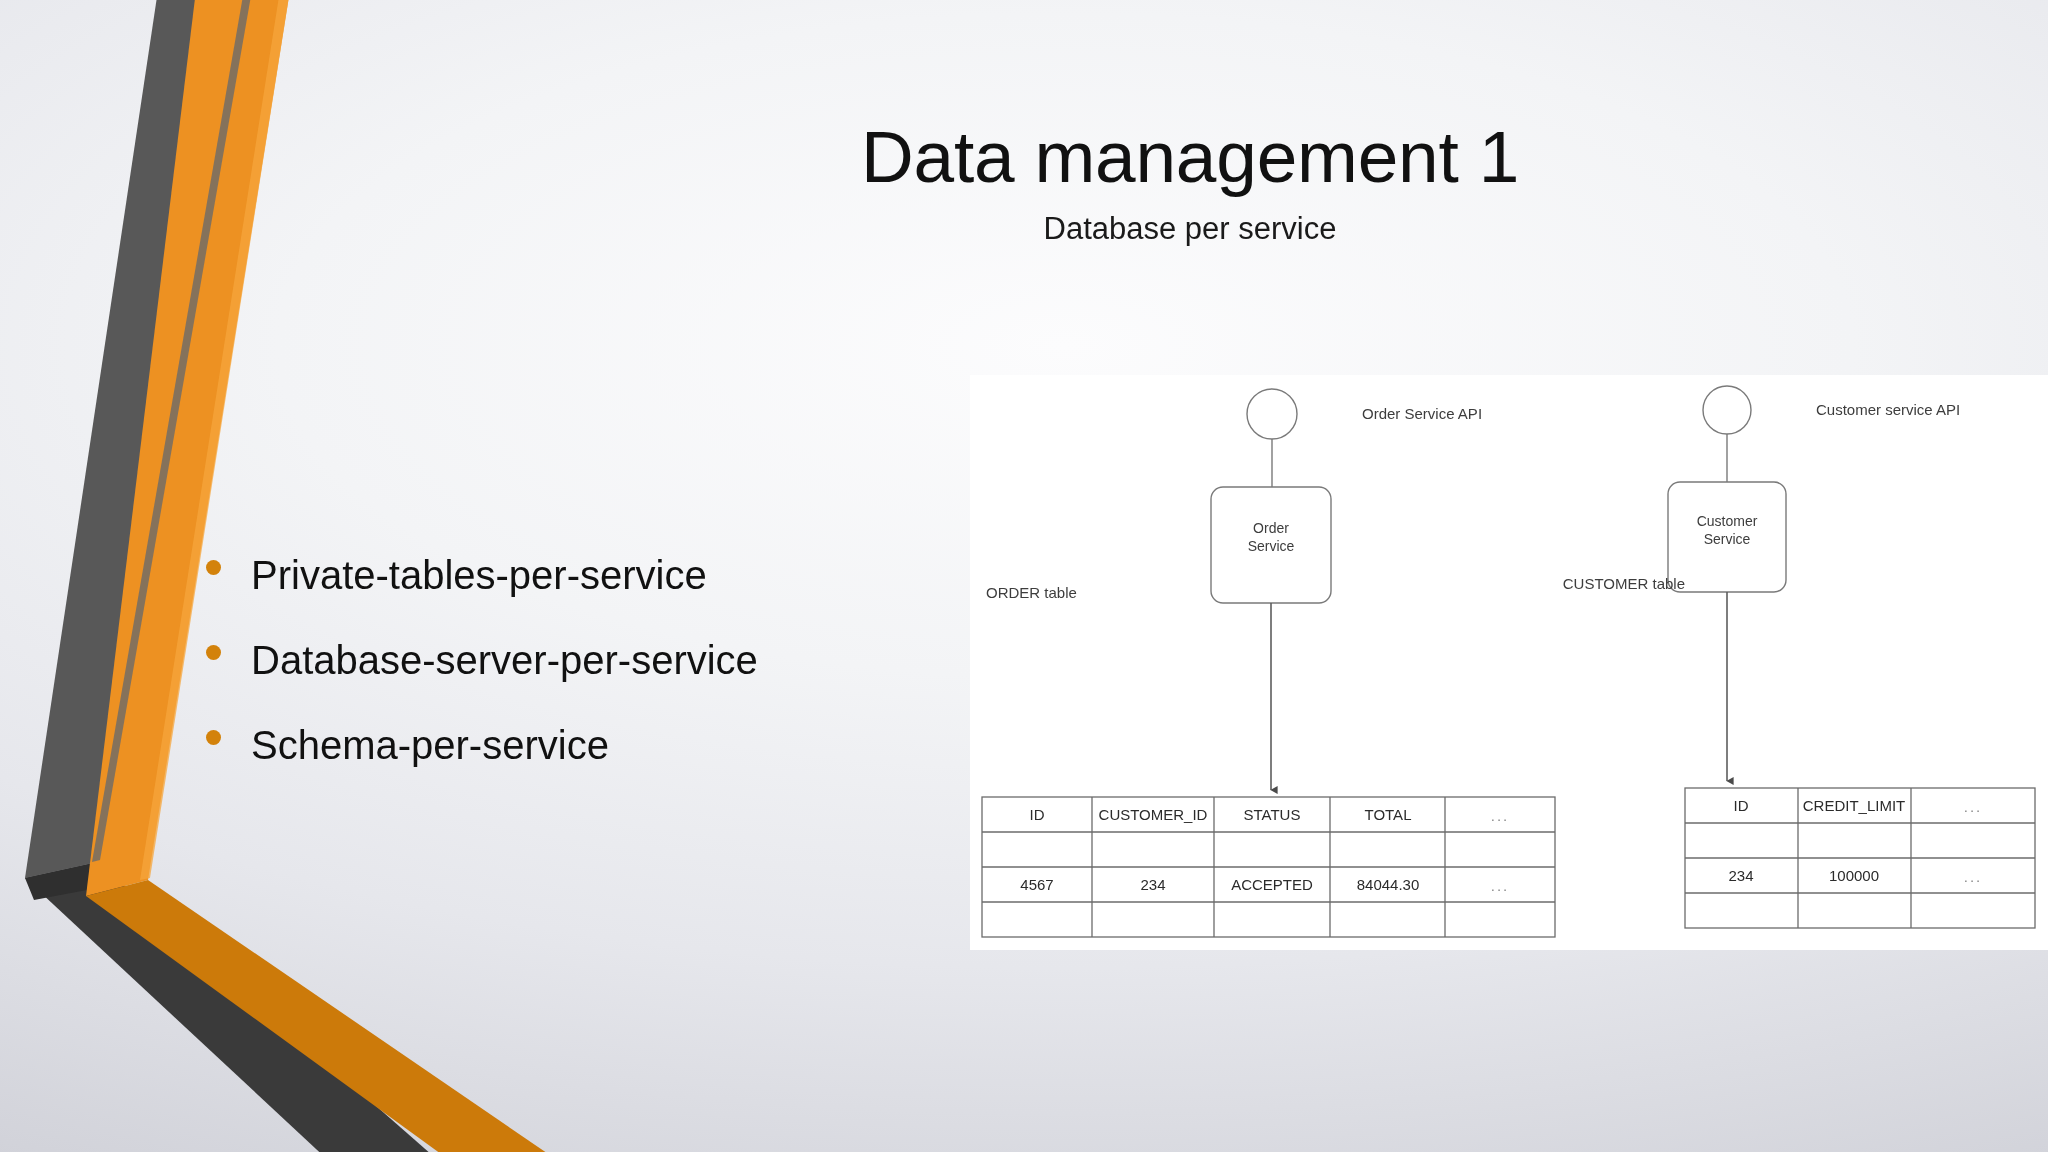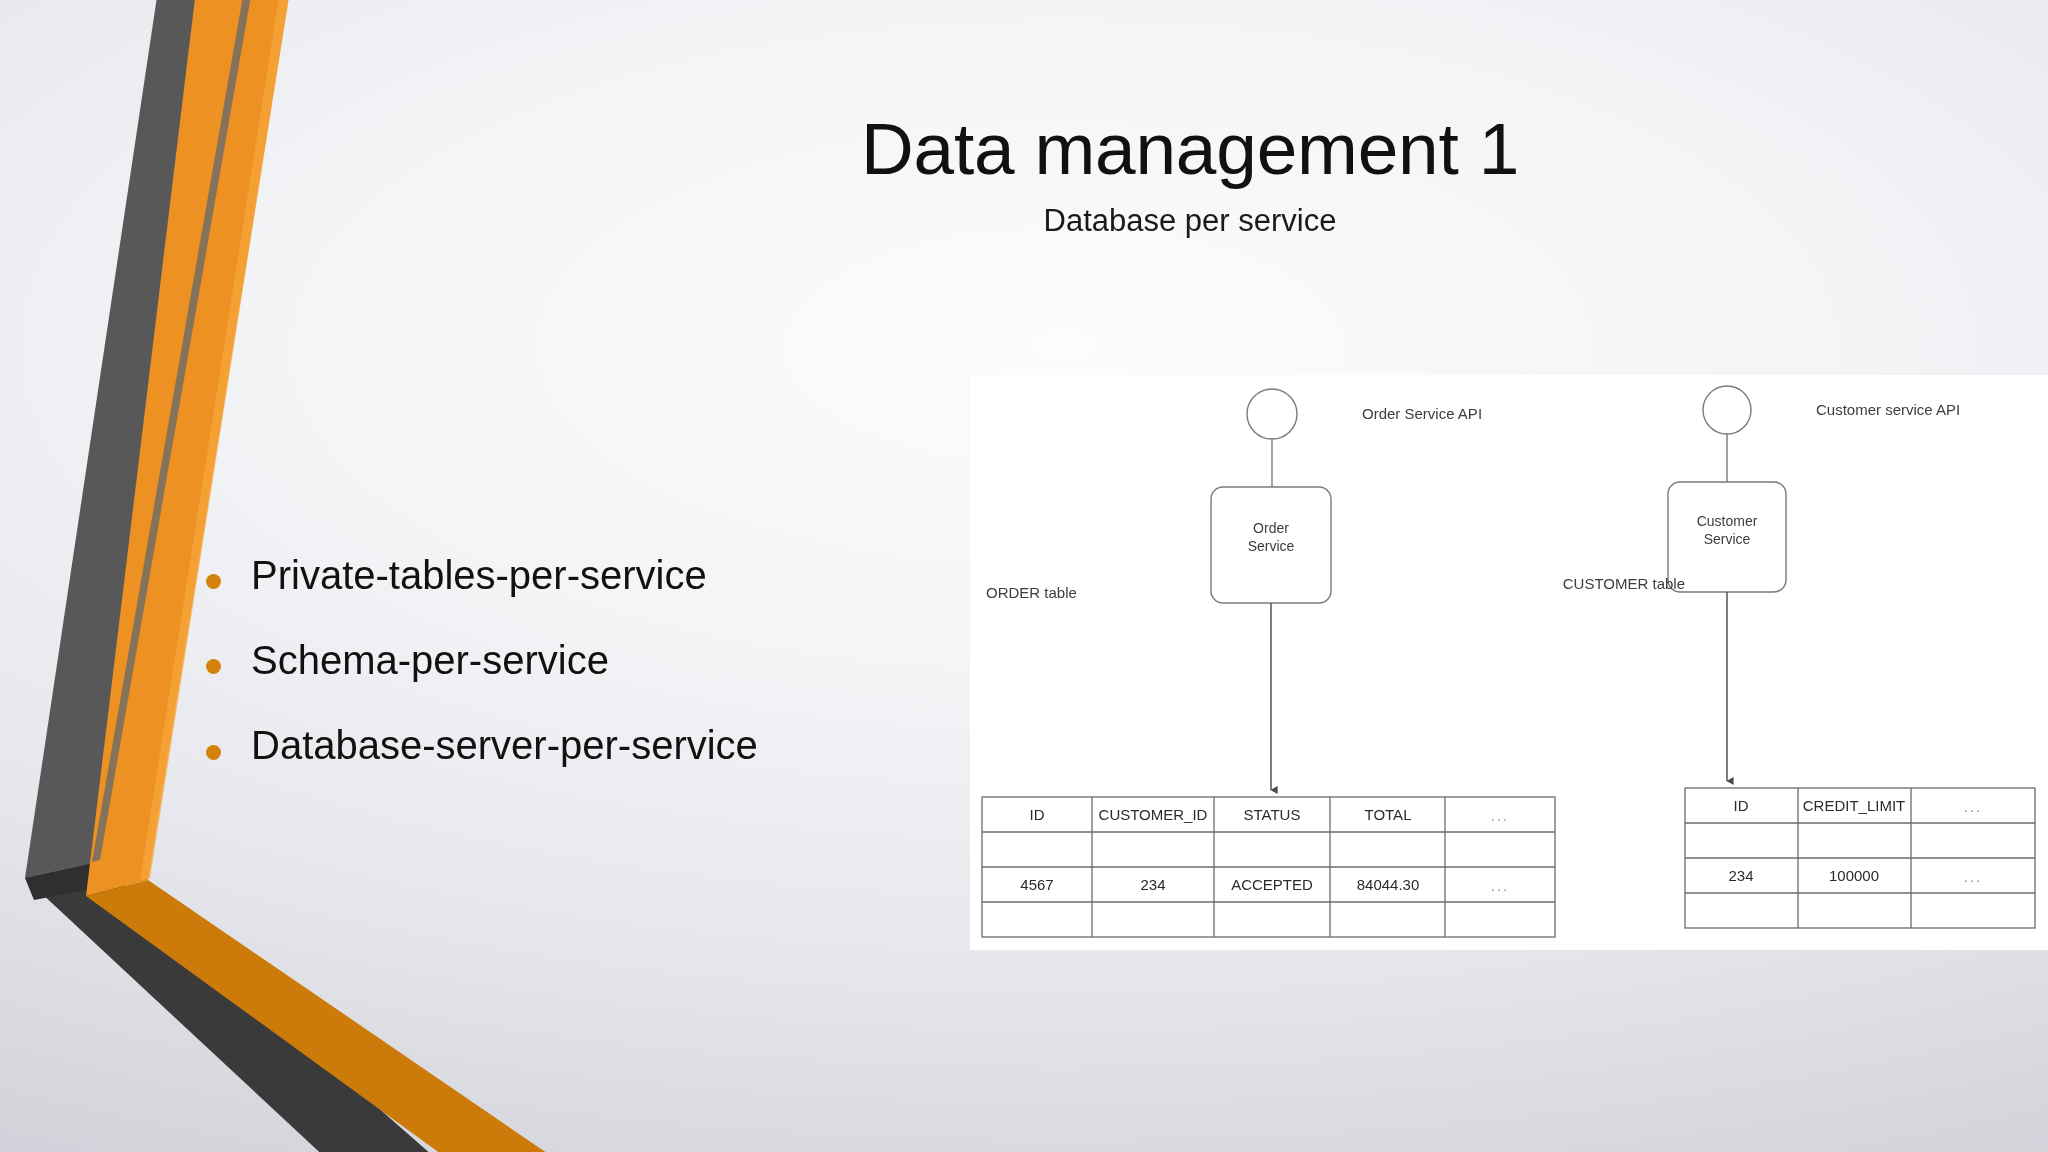--- a/index.html
+++ b/index.html
@@ -23,21 +23,21 @@
     left: 0; top: 0;
     width: 2048px;
     height: 1152px;
     pointer-events: none;
   }
 
   
   .title-block {
     position: absolute;
     left: 640px;
-    top: 112px;
+    top: 120px;
     width: 1100px;
     text-align: center;
   }
   .slide-title {
     font-size: 73px;
     line-height: 1.0;
     font-weight: 400;
     color: #111111;
     letter-spacing: -0.2px;
     white-space: nowrap;
@@ -53,21 +53,21 @@
 
   
   .bullets {
     position: absolute;
     left: 206px;
     top: 554px;
     width: 700px;
   }
   .bullet-row {
     display: flex;
-    align-items: flex-end;
+    align-items: center;
     margin-bottom: 42px;
   }
   .bullet-dot {
     width: 15px;
     height: 15px;
     border-radius: 50%;
     background: #D3820B;
     flex: 0 0 auto;
     margin-right: 30px;
     position: relative;
@@ -128,25 +128,25 @@
     <div class="slide-subtitle">Database per service</div>
   </div>
 
   <div class="bullets">
     <div class="bullet-row">
       <span class="bullet-dot"></span>
       <span class="bullet-text">Private-tables-per-service</span>
     </div>
     <div class="bullet-row">
       <span class="bullet-dot"></span>
-      <span class="bullet-text">Schema-per-service</span>
+      <span class="bullet-text">Database-server-per-service</span>
     </div>
     <div class="bullet-row">
       <span class="bullet-dot"></span>
-      <span class="bullet-text">Database-server-per-service</span>
+      <span class="bullet-text">Schema-per-service</span>
     </div>
   </div>
 
   <div id="panel">
     <svg width="1098" height="575" viewBox="0 0 1098 575">
 
       <defs>
         <marker id="arrowhead" markerWidth="9" markerHeight="9" refX="4.5" refY="7.4" orient="auto" markerUnits="userSpaceOnUse">
           <path d="M0.5,0.8 L4.5,8 L8.5,0.8 Z" fill="#4a4a4a"></path>
         </marker>

